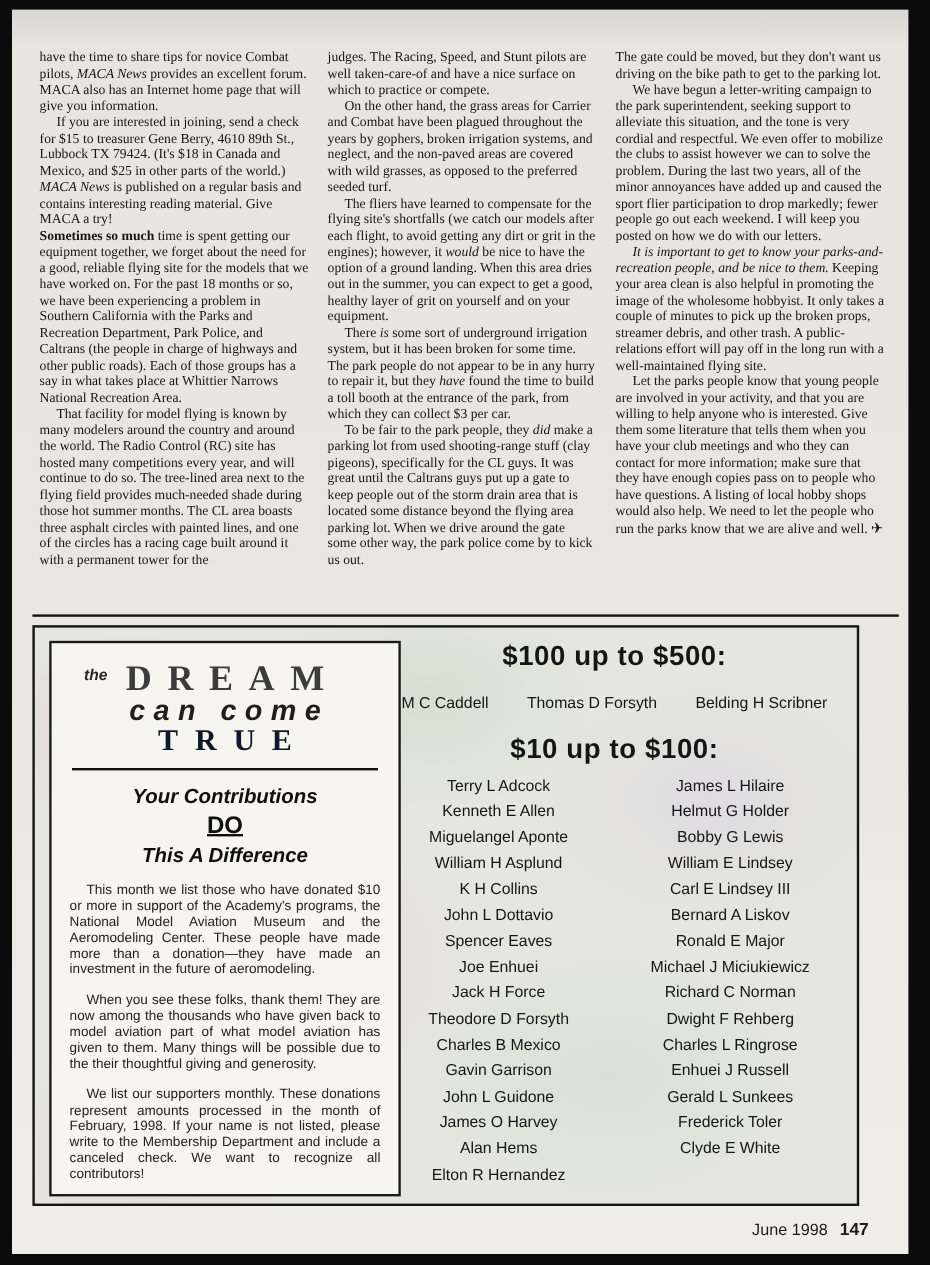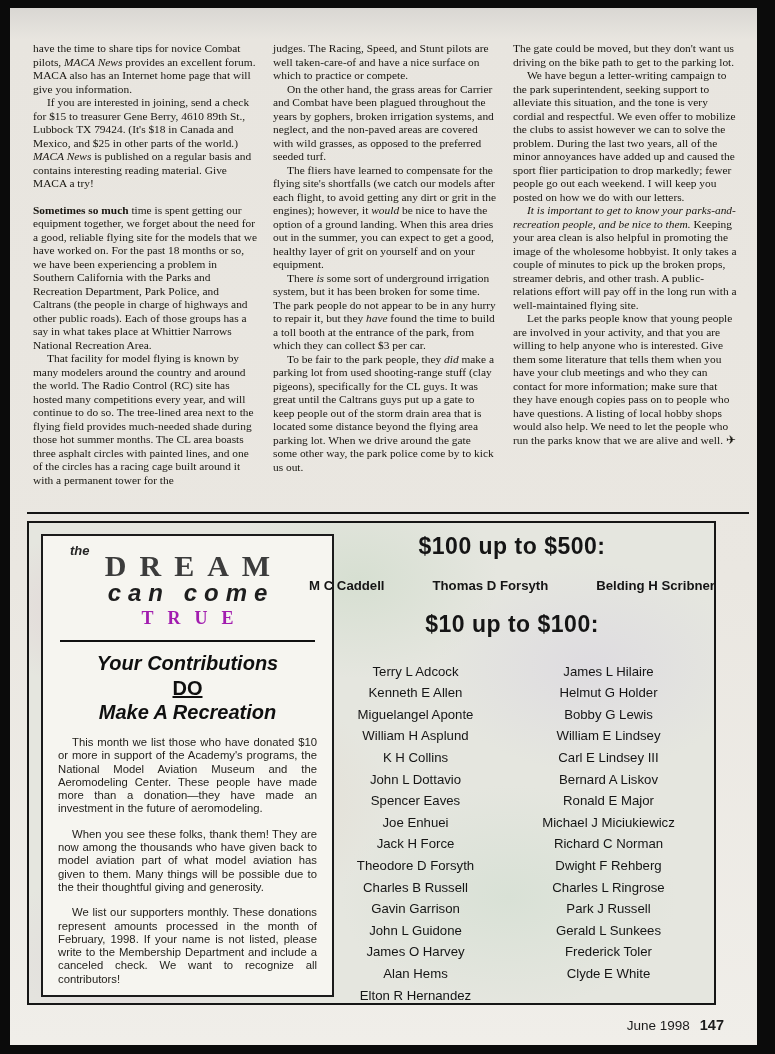--- a/index.html
+++ b/index.html
@@ -17,21 +17,21 @@
     position:absolute;left:23px;top:34px;display:flex;gap:16px;
   }
   .col{
     width:224px;
     font-family:"Liberation Serif",serif;
     font-size:11.4px;line-height:13.5px;color:#17150f;
     text-align:left;
   }
   .col p{margin:0;}
   .col p.indent{text-indent:14px;}
-  .col p.gap{margin-top:13px;}
+  .col p.gap{}
   .it{font-style:italic;}
   .bd{font-weight:bold;}
   .plane{font-style:normal;font-size:12px;}
   
   .rule{
     position:absolute;left:17px;top:504px;width:722px;height:2px;background:#141414;
   }
   
   .adbox{
     position:absolute;left:17px;top:513px;width:689px;height:484px;
@@ -45,62 +45,61 @@
       radial-gradient(ellipse 240px 160px at 70% 78%, rgba(205,220,205,0.50), transparent 70%),
       radial-gradient(ellipse 200px 140px at 14% 92%, rgba(220,205,215,0.45), transparent 70%);
   }
   
   .panel{
     position:absolute;left:12px;top:11px;width:293px;height:463px;
     box-sizing:border-box;border:2px solid #1b1b1b;background:#f6f5f0;
     padding:6px 15px 4px;text-align:center;overflow:hidden;color:#161616;
   }
   .hl-the{
-    position:absolute;left:27px;top:7px;
+    position:absolute;left:27px;top:19px;
     font-family:"Liberation Sans",sans-serif;font-style:italic;font-weight:bold;
     font-size:13px;color:#262626;
   }
   .hl-dream{
     margin-top:8px;font-family:"Liberation Serif",serif;font-weight:600;
     font-size:30px;line-height:32px;letter-spacing:13px;margin-right:-13px;color:#3c3c3c;
   }
   .hl-cancome{
     font-family:"Liberation Sans",sans-serif;font-style:italic;font-weight:bold;
     font-size:24px;line-height:22px;letter-spacing:7px;margin-right:-7px;color:#1e1e1e;
   }
   .hl-true{
     font-family:"Liberation Serif",serif;font-weight:700;
-    font-size:18px;line-height:28px;letter-spacing:14px;margin-right:-14px;color:#a21caf;
+    font-size:25px;line-height:28px;letter-spacing:14px;margin-right:-14px;color:#0f172a;
   }
   .hl-rule{height:2px;background:#111;margin:8px 2px 9px;}
   .tag1,.tag3{
-    font-style:italic;font-weight:bold;font-size:20px;line-height:25px;color:#0f0f0f;
+    font-style:italic;font-weight:bold;font-size:17px;line-height:25px;color:#0f0f0f;
   }
   .tag2{
     font-weight:bold;font-size:20px;line-height:24px;
     text-decoration:underline;color:#0f0f0f;
   }
   .panel-paras{
     margin-top:11px;text-align:justify;font-size:11.3px;line-height:13.3px;color:#24221d;
   }
   .panel-paras p{margin:0 0 12px;text-indent:14px;}
   
   .donors{
     position:absolute;left:290px;top:0;width:386px;text-align:center;color:#151515;
     padding-top:10px;
   }
   .tier-heading{
     font-size:23px;font-weight:bold;letter-spacing:0.5px;line-height:26px;
   }
   .tier1-names{
-    display:flex;justify-content:center;gap:48px;margin-top:16px;margin-bottom:14px;
+    display:flex;justify-content:center;gap:32px;margin-top:16px;margin-bottom:14px;
     font-size:13px;
-    font-weight:bold;
-  }
-  .tier2-cols{display:flex;margin-top:24px;}
+  }
+  .tier2-cols{display:flex;margin-top:7px;}
   .tier2-col{width:50%;}
   .donor-name{font-size:13.2px;line-height:21.6px;white-space:nowrap;}
   
   .footer{
     position:absolute;right:33px;top:1009px;font-size:13.5px;color:#1b1b1b;
   }
   .footer .pgnum{font-weight:bold;font-size:14.5px;margin-left:10px;}
 </style>
 </head>
 <body>
@@ -134,21 +133,21 @@
   <div class="adbox">
 
     <div class="panel">
       <div class="hl-the">the</div>
       <div class="hl-dream">DREAM</div>
       <div class="hl-cancome">can come</div>
       <div class="hl-true">TRUE</div>
       <div class="hl-rule"></div>
       <div class="tag1">Your Contributions</div>
       <div class="tag2">DO</div>
-      <div class="tag3">Make A Recreation</div>
+      <div class="tag3">This A Difference</div>
       <div class="panel-paras">
           <p>This month we list those who have donated $10 or more in support of the Academy's programs, the National Model Aviation Museum and the Aeromodeling Center. These people have made more than a donation—they have made an investment in the future of aeromodeling.</p>
           <p>When you see these folks, thank them! They are now among the thousands who have given back to model aviation part of what model aviation has given to them. Many things will be possible due to the their thoughtful giving and generosity.</p>
           <p>We list our supporters monthly. These donations represent amounts processed in the month of February, 1998. If your name is not listed, please write to the Membership Department and include a canceled check. We want to recognize all contributors!</p>
         </div>
 
     </div>
 
     <div class="donors">
       <div class="tier-heading">$100 up to $500:</div>
@@ -163,40 +162,40 @@
             <div class="donor-name">Terry L Adcock</div>
             <div class="donor-name">Kenneth E Allen</div>
             <div class="donor-name">Miguelangel Aponte</div>
             <div class="donor-name">William H Asplund</div>
             <div class="donor-name">K H Collins</div>
             <div class="donor-name">John L Dottavio</div>
             <div class="donor-name">Spencer Eaves</div>
             <div class="donor-name">Joe Enhuei</div>
             <div class="donor-name">Jack H Force</div>
             <div class="donor-name">Theodore D Forsyth</div>
-            <div class="donor-name">Charles B Russell</div>
+            <div class="donor-name">Charles B Mexico</div>
             <div class="donor-name">Gavin Garrison</div>
             <div class="donor-name">John L Guidone</div>
             <div class="donor-name">James O Harvey</div>
             <div class="donor-name">Alan Hems</div>
             <div class="donor-name">Elton R Hernandez</div>
           </div>
         <div class="tier2-col">
             <div class="donor-name">James L Hilaire</div>
             <div class="donor-name">Helmut G Holder</div>
             <div class="donor-name">Bobby G Lewis</div>
             <div class="donor-name">William E Lindsey</div>
             <div class="donor-name">Carl E Lindsey III</div>
             <div class="donor-name">Bernard A Liskov</div>
             <div class="donor-name">Ronald E Major</div>
             <div class="donor-name">Michael J Miciukiewicz</div>
             <div class="donor-name">Richard C Norman</div>
             <div class="donor-name">Dwight F Rehberg</div>
             <div class="donor-name">Charles L Ringrose</div>
-            <div class="donor-name">Park J Russell</div>
+            <div class="donor-name">Enhuei J Russell</div>
             <div class="donor-name">Gerald L Sunkees</div>
             <div class="donor-name">Frederick Toler</div>
             <div class="donor-name">Clyde E White</div>
           </div>
       </div>
     </div>
 
   </div>
 
   <div class="footer">

